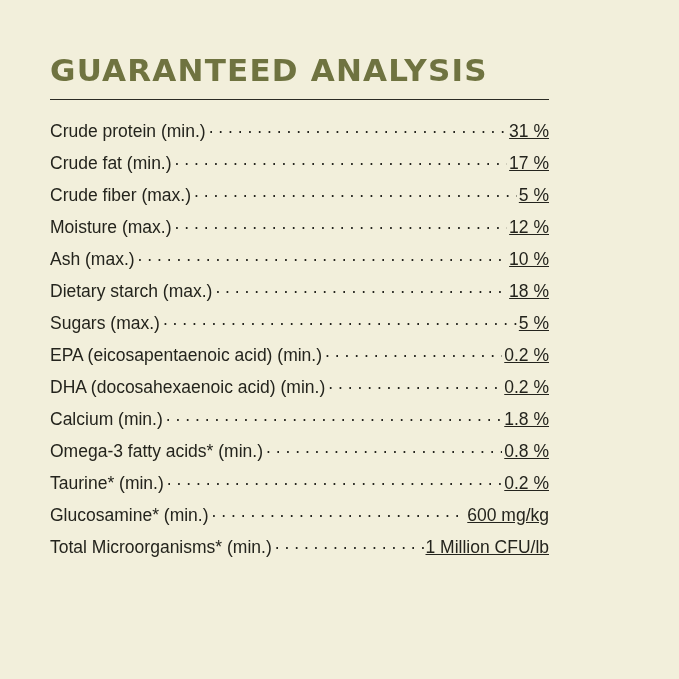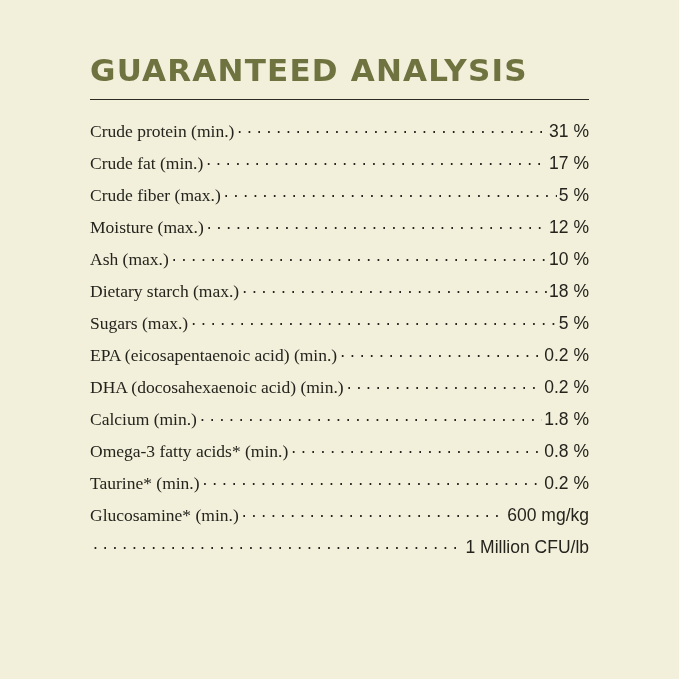--- a/index.html
+++ b/index.html
@@ -13,21 +13,21 @@
     font-family: "Liberation Sans", sans-serif;
     overflow: hidden;
   }
   .panel {
     position: absolute;
     left: 0;
     top: 0;
     width: 679px;
     height: 679px;
     box-sizing: border-box;
-    padding: 52px 90px 0 90px;
+    padding: 52px 90px 0 50px;
   }
   .title {
     font-family: "DejaVu Sans", sans-serif;
     font-weight: bold;
     font-size: 31px;
     letter-spacing: 1.2px;
     color: #6f7340;
     text-transform: uppercase;
     margin: 0 0 10px 0;
     line-height: 1.2;
@@ -45,21 +45,20 @@
     display: flex;
     align-items: baseline;
     font-size: 17.5px;
     color: #24241d;
     line-height: 1.0;
     padding: 5.5px 0;
     white-space: nowrap;
   }
   .nutrient {
     flex: 0 0 auto;
-    font-family: Liberation Serif, serif;
   }
   .leader {
     flex: 1 1 auto;
     margin: 0 2px 0 3px;
     position: relative;
     overflow: hidden;
     height: 1em;
   }
   .leader::after {
     content: ". . . . . . . . . . . . . . . . . . . . . . . . . . . . . . . . . . . . . . . . . . . . . . . . . . . . . . . . . . . . . . . . . . . . . . . . . . .";
@@ -67,20 +66,21 @@
     left: 0;
     bottom: 0.06em;
     white-space: nowrap;
     letter-spacing: 0px;
     color: #24241d;
     font-size: 17.5px;
   }
   .value {
     flex: 0 0 auto;
     text-align: center;
+    text-decoration: underline;
   }
   .subnote {
     width: 499px;
     font-size: 15px;
     color: #24241d;
     line-height: 1.5;
     margin-top: 2px;
   }
 </style>
 </head>
@@ -149,18 +149,19 @@
         <span class="nutrient">Taurine* (min.)</span>
         <span class="leader"></span>
         <span class="value">0.2 %</span>
       </div>
       <div class="row">
         <span class="nutrient">Glucosamine* (min.)</span>
         <span class="leader"></span>
         <span class="value">600 mg/kg</span>
       </div>
       <div class="row">
+        <span class="nutrient">Total Microorganisms* (min.)</span>
         <span class="leader"></span>
         <span class="value">1 Million CFU/lb</span>
       </div>
     </div>
 
 </div>
 
 </body></html>

